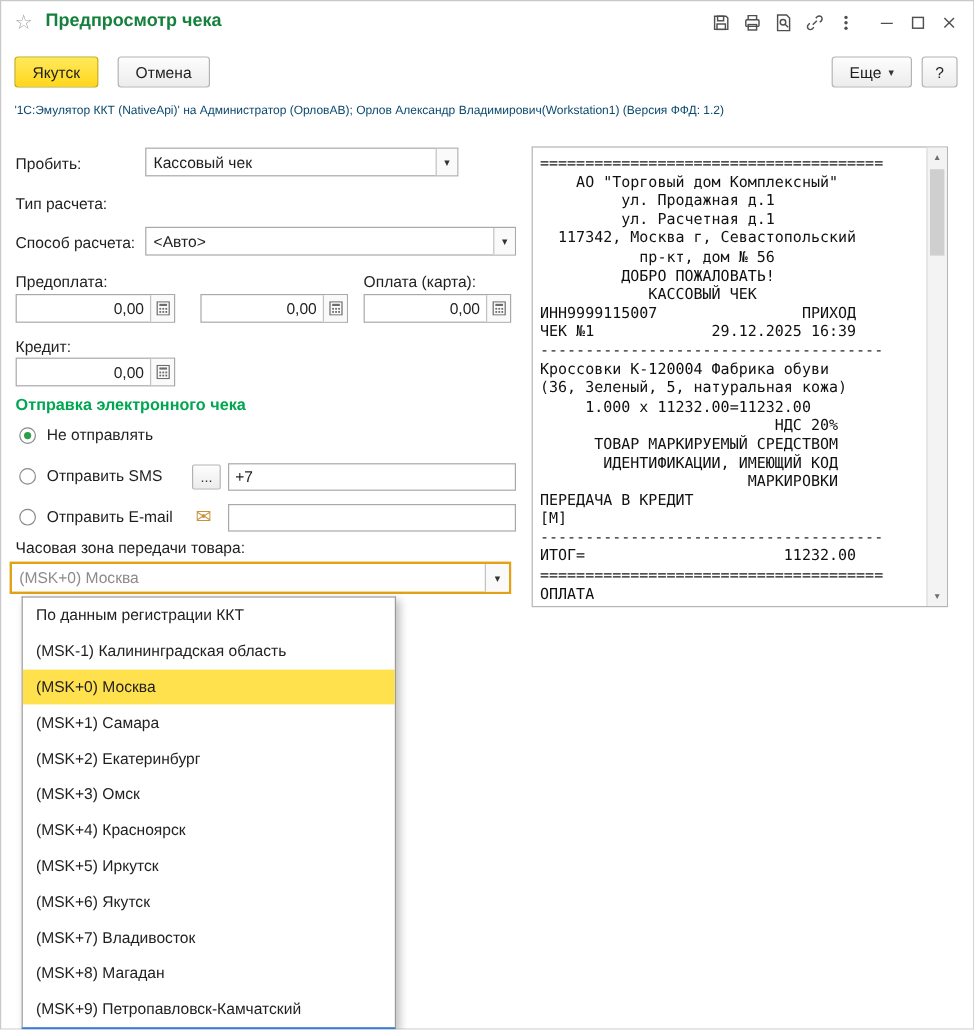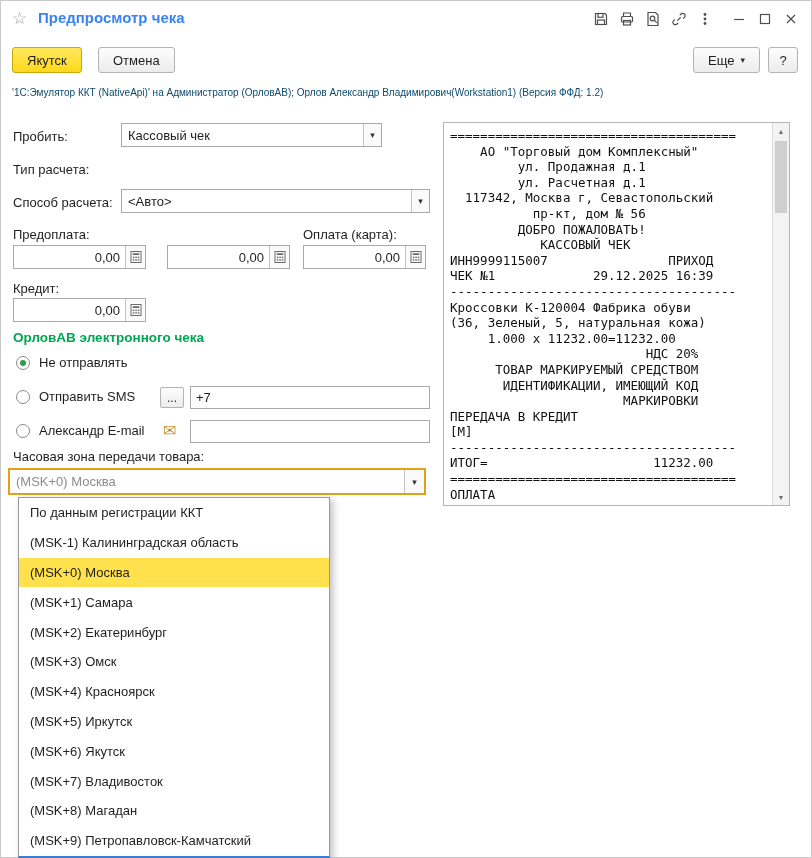--- a/index.html
+++ b/index.html
@@ -3,21 +3,21 @@
 <meta charset="utf-8">
 <style>
   * { margin:0; padding:0; box-sizing:border-box; }
   html,body { background:#e9e9e9; }
   body { font-family:"Liberation Sans", sans-serif; }
   .window { position:relative; width:812px; height:858px; background:#fff; overflow:hidden;
             box-shadow: inset 0 0 0 1px #c9c9c9; }
 
   
   .star { position:absolute; left:12px; top:8px; font-size:17px; color:#a3a3a3; cursor:pointer; }
-  .title { position:absolute; left:38px; top:9px; font-size:15px; font-weight:700; color:#3b82f6; }
+  .title { position:absolute; left:38px; top:9px; font-size:15px; font-weight:700; color:#15803d; }
   .tb-icons { position:absolute; right:8px; top:8px; display:flex; align-items:center; }
   .tb-btn { width:26px; height:22px; display:flex; align-items:center; justify-content:center; cursor:pointer; }
   .tb-btn svg { stroke:#4f4f4f; fill:none; stroke-width:1.2; }
   .tb-gap { width:8px; }
 
   
   .btn { position:absolute; height:26px; border:1px solid #b3b3b3; background:linear-gradient(#fdfdfd,#ececec);
          border-radius:3px; font-size:13px; color:#1f1f1f; display:inline-flex; align-items:center;
          padding:0 14px; cursor:pointer; white-space:nowrap; }
   .btn-primary { background:linear-gradient(#ffe95c,#ffd71c); border-color:#c7a90c; font-weight:400; }
@@ -226,39 +226,39 @@
             <rect x="5.3" y="5.6" width="1.5" height="1.5"></rect>
             <rect x="7.8" y="5.6" width="1.5" height="1.5"></rect>
             <rect x="2.8" y="8.2" width="1.5" height="1.5"></rect>
             <rect x="5.3" y="8.2" width="1.5" height="1.5"></rect>
             <rect x="7.8" y="8.2" width="1.5" height="1.5"></rect>
           </g>
         </svg>
     </span>
   </div>
 
-  <div class="section-header" style="left:13px; top:330px;">ОрловАВ электронного чека</div>
+  <div class="section-header" style="left:13px; top:330px;">Отправка электронного чека</div>
 
   <div class="radio checked" style="left:16px; top:355px;">
     <span class="dot"></span>
     <span>Не отправлять</span>
   </div>
 
   <div class="radio" style="left:16px; top:389px;">
     <span class="dot"></span>
     <span>Отправить SMS</span>
   </div>
   <div class="mini-btn" style="left:160px; top:387px;">...</div>
   <div class="field" style="left:190px; top:386px; width:240px; height:23px;">
     <input value="+7" style="">
   </div>
 
   <div class="radio" style="left:16px; top:423px;">
     <span class="dot"></span>
-    <span>Александр E-mail</span>
+    <span>Отправить E-mail</span>
   </div>
   <span class="mail-icon" style="left:163px; top:421px;">✉</span>
   <div class="field" style="left:190px; top:420px; width:240px; height:23px;">
     <input value="" style="">
   </div>
 
   <div class="label" style="left:13px; top:449px;">Часовая зона передачи товара:</div>
   <div class="tz-combo">
     <span class="val">(MSK+0) Москва</span>
     <span class="combo-btn">▾</span>

